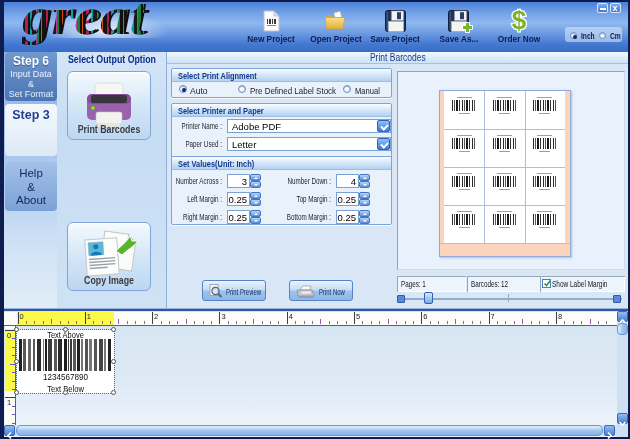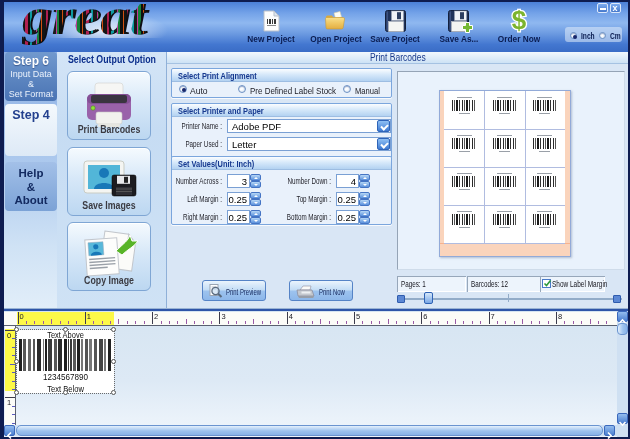--- a/index.html
+++ b/index.html
@@ -115,57 +115,40 @@
 <div class="abs" style="left:581px;top:31px;font-size:8.5px;font-weight:bold;color:#0a1c50;transform:scaleX(.78);transform-origin:0 50%">Inch</div>
 <span class="rad" style="left:599px;top:32px;width:7px;height:7px"></span>
 <div class="abs" style="left:610px;top:31px;font-size:8.5px;font-weight:bold;color:#0a1c50;transform:scaleX(.78);transform-origin:0 50%">Cm</div>
 
 <div class="abs" style="left:4px;top:52px;width:53px;height:258px;background:linear-gradient(180deg,#8db0e4,#aecaee 45%,#cfe2f5 75%,#e2eef9)"></div>
 <div class="abs" style="left:5px;top:52px;width:52px;height:49px;background:linear-gradient(180deg,#7199ce,#4a74b4);border-radius:4px;text-align:center;color:#fff">
  <div style="font-size:12px;font-weight:bold;padding-top:2px;text-shadow:0 1px 1px #3a5a90">Step 6</div>
  <div style="font-size:9px;color:#eaf1fb;line-height:10px;padding-top:1px">Input Data<br>&amp;<br>Set Format</div>
 </div>
 <div class="abs" style="left:5px;top:104px;width:52px;height:52px;background:linear-gradient(180deg,#f4f9fd,#dde9f6);border-radius:4px;text-align:center">
- <div style="font-size:12.5px;font-weight:bold;color:#23408e;padding-top:4px">Step 4</div>
+ <div style="font-size:12.5px;font-weight:bold;color:#23408e;padding-top:4px">Step 3</div>
 </div>
 <div class="abs" style="left:5px;top:162px;width:52px;height:49px;background:linear-gradient(180deg,#a3c0e8,#7ba2d6);border-radius:4px;text-align:center">
- <div style="font-size:11.5px;font-weight:bold;color:#132a60;line-height:13.5px;padding-top:5px">Help<br>&amp;<br>About</div>
+ <div style="font-size:11.5px;font-weight:normal;color:#132a60;line-height:13.5px;padding-top:5px">Help<br>&amp;<br>About</div>
 </div>
 
 <div class="abs" style="left:57px;top:52px;width:110px;height:258px;background:linear-gradient(180deg,#d4e5f7,#c6dcf3 30%,#cfe2f5);border-right:1px solid #8fb0d8"></div>
 <div class="abs" style="left:57px;top:54px;width:110px;height:13px;text-align:center;font-size:10px;font-weight:bold;color:#0c2f8c;transform:scaleX(.88)">Select Output Option</div>
 <div class="abs" style="left:57px;top:52px;width:110px;height:258px">
  <div class="obtn" style="top:19px">
   <svg width="60" height="50" style="position:absolute;left:11px;top:9px">
         <rect x="16" y="2" width="28" height="14" rx="3" fill="#f6f6f4" stroke="#d0d0cc" stroke-width=".6"></rect>
         <rect x="8" y="13" width="44" height="26" rx="5" fill="#9a62aa"></rect>
         <rect x="8" y="13" width="44" height="10" rx="5" fill="#845096"></rect>
         <rect x="12" y="14" width="36" height="8" rx="2" fill="#3a3440"></rect>
         <circle cx="14" cy="27" r="2.2" fill="#8fe03a" stroke="#4a7a1a" stroke-width=".5"></circle>
         <rect x="17" y="31" width="26" height="12" rx="2" fill="#f2f2ee" stroke="#c8c8c2" stroke-width=".6"></rect>
         <rect x="19" y="43" width="22" height="3" rx="1" fill="#e6e6e0"></rect>
       </svg>
   <b>Print Barcodes</b>
- </div>
- <div class="obtn" style="top:94.5px">
-  <svg width="62" height="48" style="position:absolute;left:10px;top:11px">
-        <rect x="6" y="2" width="40" height="32" rx="3" fill="#f4f5f2" stroke="#c9ccc4" stroke-width="1"></rect>
-        <rect x="10" y="6" width="32" height="24" fill="#52b6d8"></rect>
-        <circle cx="26" cy="14" r="5" fill="#1878b8"></circle>
-        <path d="M16 30 C16 22 36 22 36 30 Z" fill="#1878b8"></path>
-        <g transform="translate(34,16)">
-          <rect x="0" y="0" width="24" height="21" rx="2" fill="#1c1c20" stroke="#000" stroke-width=".5"></rect>
-          <rect x="5" y="0.8" width="13" height="8" fill="#e8e8ea"></rect>
-          <rect x="12" y="1.8" width="4" height="6" fill="#222"></rect>
-          <rect x="4" y="12" width="16" height="8" fill="#2e2e34"></rect>
-          <rect x="4" y="13.5" width="16" height="1" fill="#555"></rect>
-          <rect x="4" y="16" width="16" height="1" fill="#555"></rect>
-        </g>
-      </svg>
-  <b>Save Images</b>
  </div>
  <div class="obtn" style="top:170px">
   <svg width="64" height="50" style="position:absolute;left:10px;top:6px">
         <g transform="rotate(8 40 24)">
           <path d="M24 4 L48 4 L56 12 L56 40 L24 40 Z" fill="#fbfbf9" stroke="#c2c6cc" stroke-width="1"></path>
           <path d="M48 4 L48 12 L56 12 Z" fill="#dfe3e9" stroke="#c2c6cc" stroke-width="1"></path>
         </g>
         <g transform="rotate(-4 22 28)">
           <rect x="8" y="10" width="32" height="36" fill="#fdfdfc" stroke="#c2c6cc" stroke-width="1"></rect>
           <rect x="11" y="13" width="15" height="13" fill="#58b8da" stroke="#9ab" stroke-width=".5"></rect>
@@ -310,21 +293,21 @@
       <div class="abs" style="left:80.7px;top:0;width:1px;height:152px;background:#b0bce0"></div>
       <div class="abs" style="left:0;top:38.0px;width:121px;height:1px;background:#b0bce0"></div>
       <div class="abs" style="left:0;top:76.0px;width:121px;height:1px;background:#b0bce0"></div>
       <div class="abs" style="left:0;top:114.0px;width:121px;height:1px;background:#b0bce0"></div>
       <div class="abs" style="left:0;top:152.0px;width:121px;height:1px;background:#b0bce0"></div>
     </div>
 </div>
 
 <div class="cell" style="left:397px;top:276px;width:69px"><em>Pages: 1</em></div>
 <div class="cell" style="left:467px;top:276px;width:87px"><em>Barcodes: 12</em></div>
-<div class="cell" style="left:540px;top:276px;width:65px">
+<div class="cell" style="left:540px;top:276px;width:85px">
  <span style="position:absolute;left:2px;top:3px;width:9px;height:9px;background:#fff;border:1px solid #4a7ac8"></span>
  <svg width="9" height="9" style="position:absolute;left:3px;top:3px">
       <path d="M1.5 4.5 L3.5 6.5 L7.5 1.5" fill="none" stroke="#2e9a3e" stroke-width="1.6"></path>
     </svg>
  <span style="position:absolute;left:12px;top:0;display:inline-block;transform:scaleX(.72);transform-origin:0 50%">Show Label Margin</span>
 </div>
 
 <div class="abs" style="left:397px;top:298px;width:225px;height:2px;background:#93acc8"></div>
 <div class="abs" style="left:397px;top:295px;width:8px;height:8px;background:#5c88d4;border:1px solid #2f5cae;border-radius:1px"></div>
 <div class="abs" style="left:613px;top:295px;width:8px;height:8px;background:#5c88d4;border:1px solid #2f5cae;border-radius:1px"></div>

